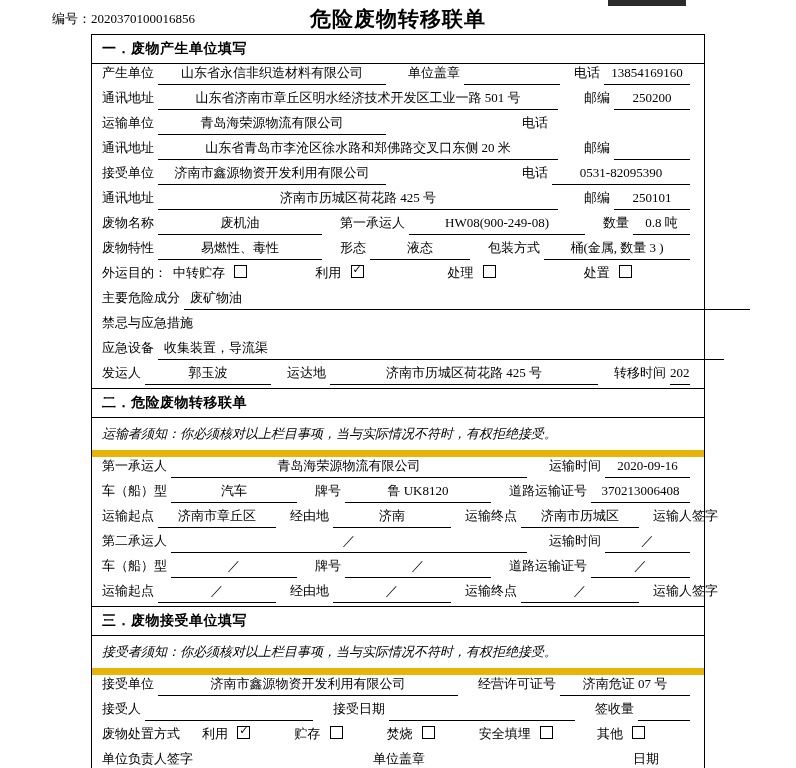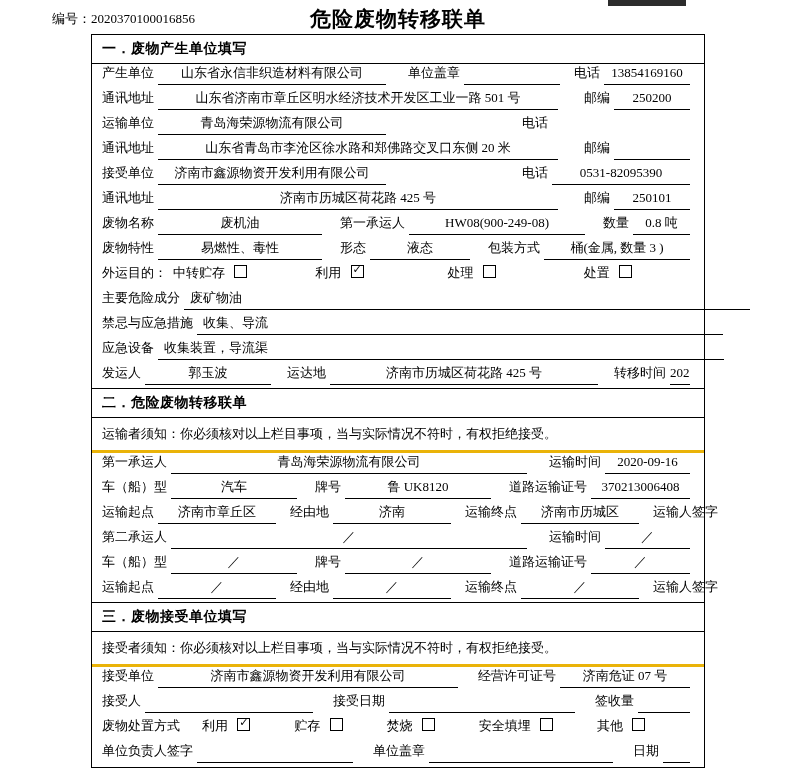--- a/index.html
+++ b/index.html
@@ -62,23 +62,24 @@
     box-sizing: border-box;
   }
   .section-head {
     border-bottom: 1px solid #000;
     padding: 5px 8px 5px 10px;
     font-weight: bold;
     font-size: 14px;
     letter-spacing: 0.5px;
   }
   .notice {
-    border-bottom: 3px solid #eab308;
+    border-bottom: 7px solid #eab308;
     padding: 7px 8px 7px 10px;
     font-size: 13px;
+    font-style: italic;
   }
   .row {
     display: flex;
     align-items: flex-start;
     padding: 0 10px;
     height: 25px;
     box-sizing: border-box;
   }
   .row.bb {
     border-bottom: 1px solid #000;
@@ -235,21 +236,20 @@
     </div>
 
     <div class="row">
       <span class="lbl">主要危险成分</span>
       <span class="val left" style="width:560px">废矿物油</span>
       <span class="sp"></span>
     </div>
 
     <div class="row">
       <span class="lbl">禁忌与应急措施</span>
-      <span class="val left" style="width:520px">收集、导流</span>
       <span class="sp"></span>
     </div>
 
     <div class="row">
       <span class="lbl">应急设备</span>
       <span class="val left" style="width:560px">收集装置，导流渠</span>
       <span class="sp"></span>
     </div>
 
     <div class="row bb">

